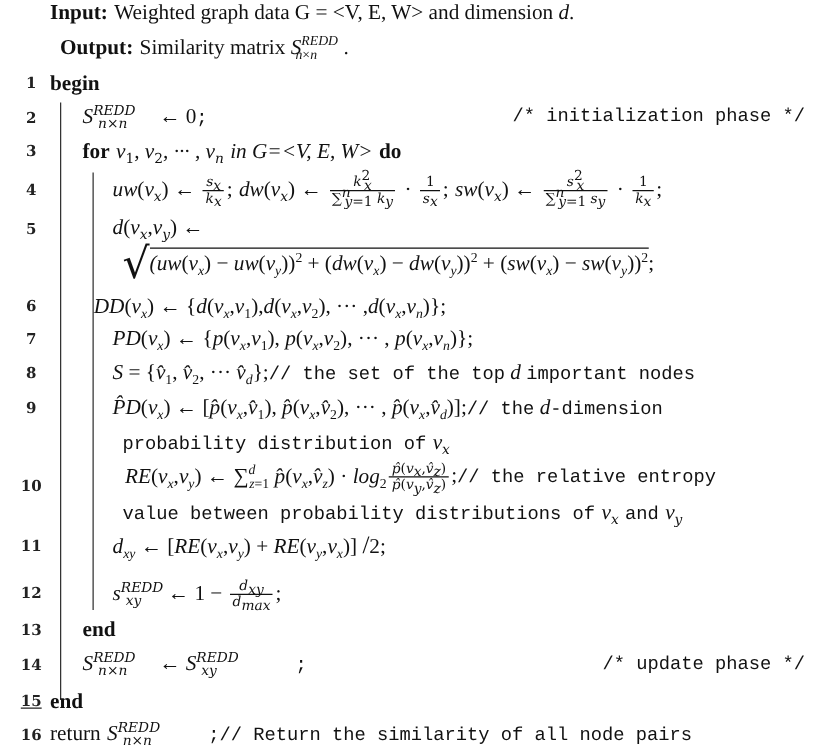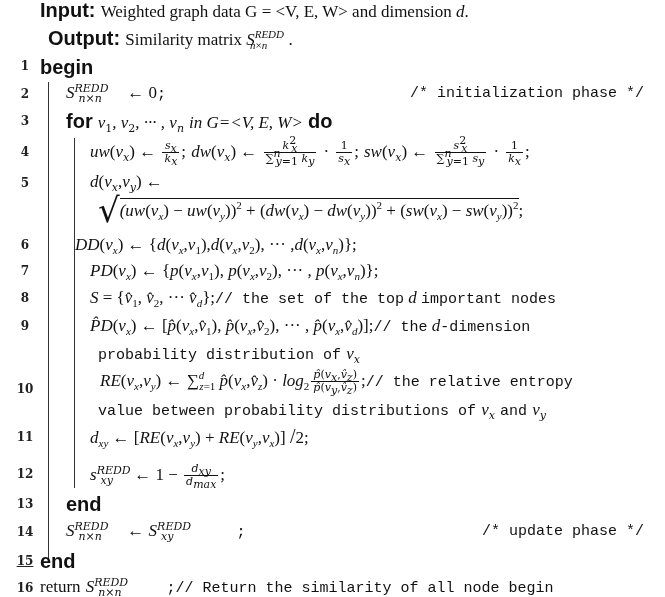--- a/index.html
+++ b/index.html
@@ -1,20 +1,20 @@
 <!DOCTYPE html>
 <html><head>
 <meta charset="utf-8">
 <style>
   html, body { margin:0; padding:0; background:#ffffff; }
   body { width:665px; height:597px; position:relative; overflow:hidden;
          font-family:"DejaVu Serif", serif; color:#111; font-size:16px; }
   .line { position:absolute; white-space:nowrap; line-height:20px; }
   .ln { position:absolute; left:14px; width:22px; text-align:center; font-size:12px; font-family:"DejaVu Serif", serif; font-weight:bold; color:#222; }
-  .kw { font-weight:bold; font-family:Liberation Sans, sans-serif; font-size:20px; }
+  .kw { font-weight:bold; font-family:Liberation Serif, serif; font-size:17px; }
   .m { font-style:italic; font-family:"Liberation Serif", serif; font-size:17px; }
   .rm { font-family:"Liberation Serif", serif; font-size:17px; }
   .tt { font-family:"Liberation Mono", monospace; font-size:15px; }
   .vbar { position:absolute; width:1px; background:#333; }
   sup, sub { font-size:11px; line-height:0; }
   .frac { display:inline-block; vertical-align:middle; text-align:center; font-size:11px; line-height:12px; margin:0 2px; }
   .frac .num { display:block; border-bottom:1px solid #111; padding:0 2px; }
   .frac .den { display:block; padding:0 2px; }
   .sqrt { display:inline-block; border-top:1px solid #111; padding-top:2px;text-align:center; }
   .rad { font-size:34px; vertical-align:-6px; font-family:"DejaVu Serif", serif; }
@@ -127,14 +127,14 @@
 </div>
 <div class="line tt" style="left:482px; top:522px;">/* update phase */</div>
 
 <div class="ln" style="top:554px;text-decoration:underline;">15</div>
 <div class="line" style="left:40px; top:551px;">
   <span class="kw">end</span>
 </div>
 
 <div class="ln" style="top:581px;">16</div>
 <div class="line" style="left:40px; top:577px;">
-  <span class="rm">return</span> <span class="m">S</span><sup><i>REDD</i></sup><sub style="margin-left:-30px"><i>n×n</i></sub><span class="tt">&nbsp;&nbsp;&nbsp;&nbsp;&nbsp;;</span><span class="tt">// Return the similarity of all node begin</span>
+  <span class="rm">return</span> <span class="m">S</span><sup><i>REDD</i></sup><sub style="margin-left:-30px"><i>n×n</i></sub><span class="tt">&nbsp;&nbsp;&nbsp;&nbsp;&nbsp;;</span><span class="tt">// Return the similarity of all node pairs</span>
 </div>
 
 </body></html>

